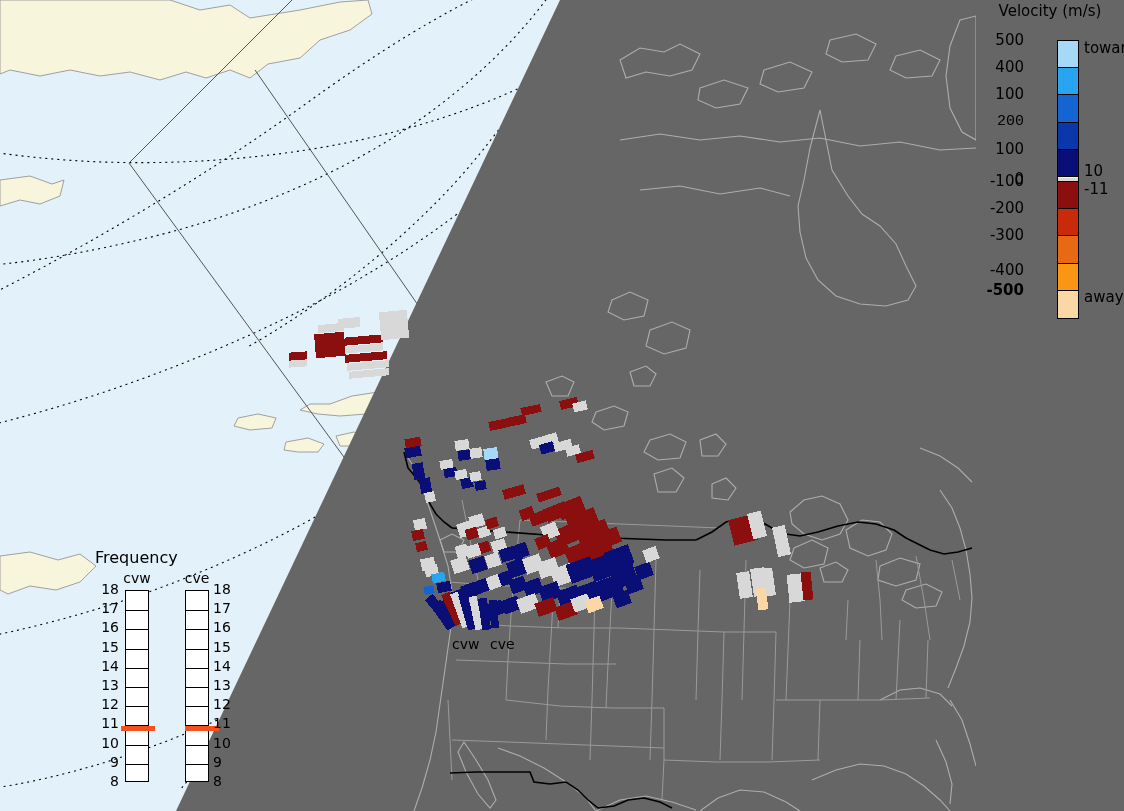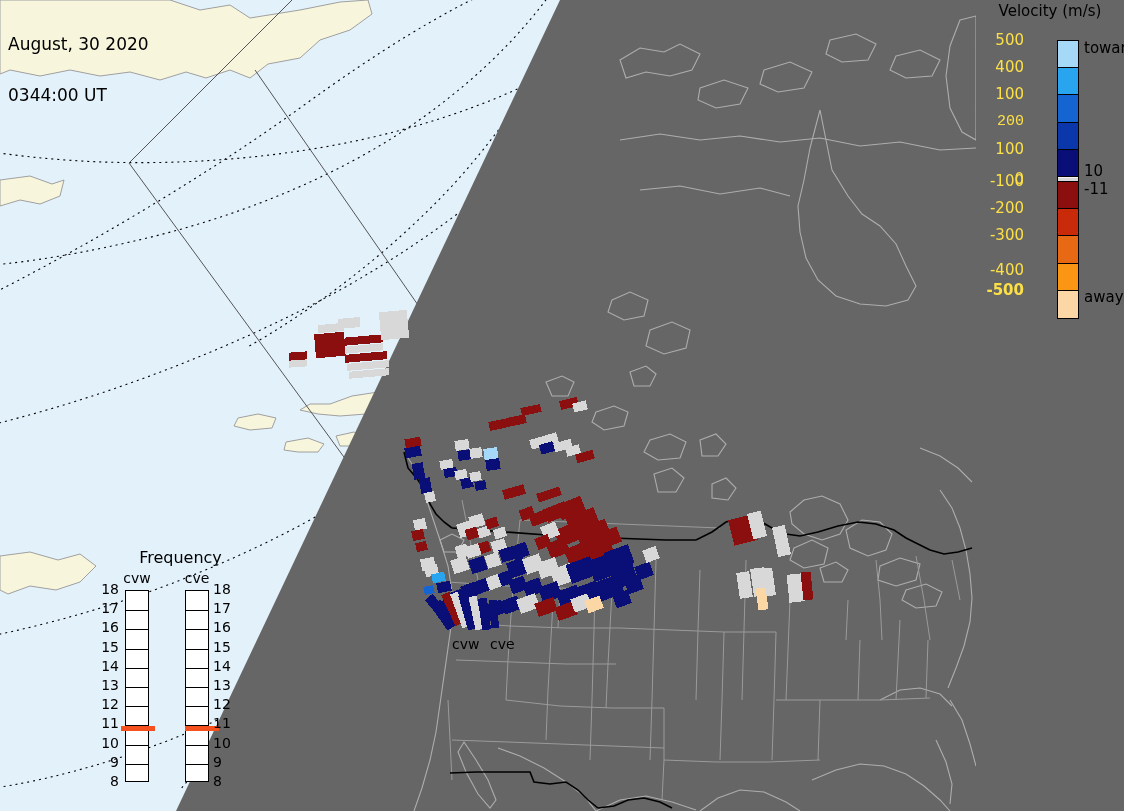--- a/index.html
+++ b/index.html
@@ -59,41 +59,41 @@
     border: 1px solid #000;
     overflow: hidden;
   }
   .cbar-band { width: 100%; border-bottom: 1px solid #000; }
   .cbar-band:last-child { border-bottom: none; }
   .cbar-zero { width: 100%; height: 5px; background: #d8d8d8;
                border-top:1px solid #f4f4f4; border-bottom: 1px solid #000; }
   .cbar-tick {
     position: absolute;
     right: 100px;
-    color: #fde047; font-size: 15px;
+    color: #000000; font-size: 15px;
     text-align: right; white-space: nowrap;
     line-height: 10px;
   }
   .cbar-side {
     position: absolute;
     left: 108px;
     color: #000; font-size: 15px;
     white-space: nowrap;
     line-height: 10px;
   }
   
   #freq {
     position: absolute;
     left: 95px; top: 548px;
     width: 145px; height: 250px;
     z-index: 35;
   }
   #freq-title {
-    position: absolute; left: 13px; top: 0; width: 145px;
-    text-align: center; color: #000; font-size: 16px;
+    position: absolute; left: 0; top: 0; width: 145px;
+    color: #000; font-size: 16px;
     white-space: nowrap;
   }
   .freq-col { position: absolute; top: 22px; }
   .freq-col-label {
     position: absolute; top: 0; width: 40px;
     text-align: center; color: #000; font-size: 14px;
   }
   .freq-bar {
     position: absolute; top: 20px;
     width: 24px; height: 192px;
@@ -446,24 +446,20 @@
           <rect x="802" y="572" width="10" height="28" fill="#8c0f0f" transform="rotate(-6 807 586)" shape-rendering="crispEdges"></rect>
         </svg>
     </div>
 
     <div id="radar-labels">
         <div class="radar-label" style="left: 452px; top: 636px;">cvw</div>
         <div class="radar-label" style="left: 490px; top: 636px;">cve</div>
       </div>
   </div>
 
-  <div id="timestamp">
-    <div>August, 30 2020</div>
-    <div>0344:00 UT</div>
-  </div>
 
   <div id="freq">
     <div id="freq-title">Frequency</div>
     <div id="freq-cols">
         <div class="freq-col" style="left: 30px;">
           <div class="freq-col-label" style="left: -8px;">cvw</div>
           <div class="freq-bar">
             <div class="freq-grid" style="top: 19.2px;"></div>
             <div class="freq-grid" style="top: 38.4px;"></div>
             <div class="freq-grid" style="top: 57.6px;"></div>

